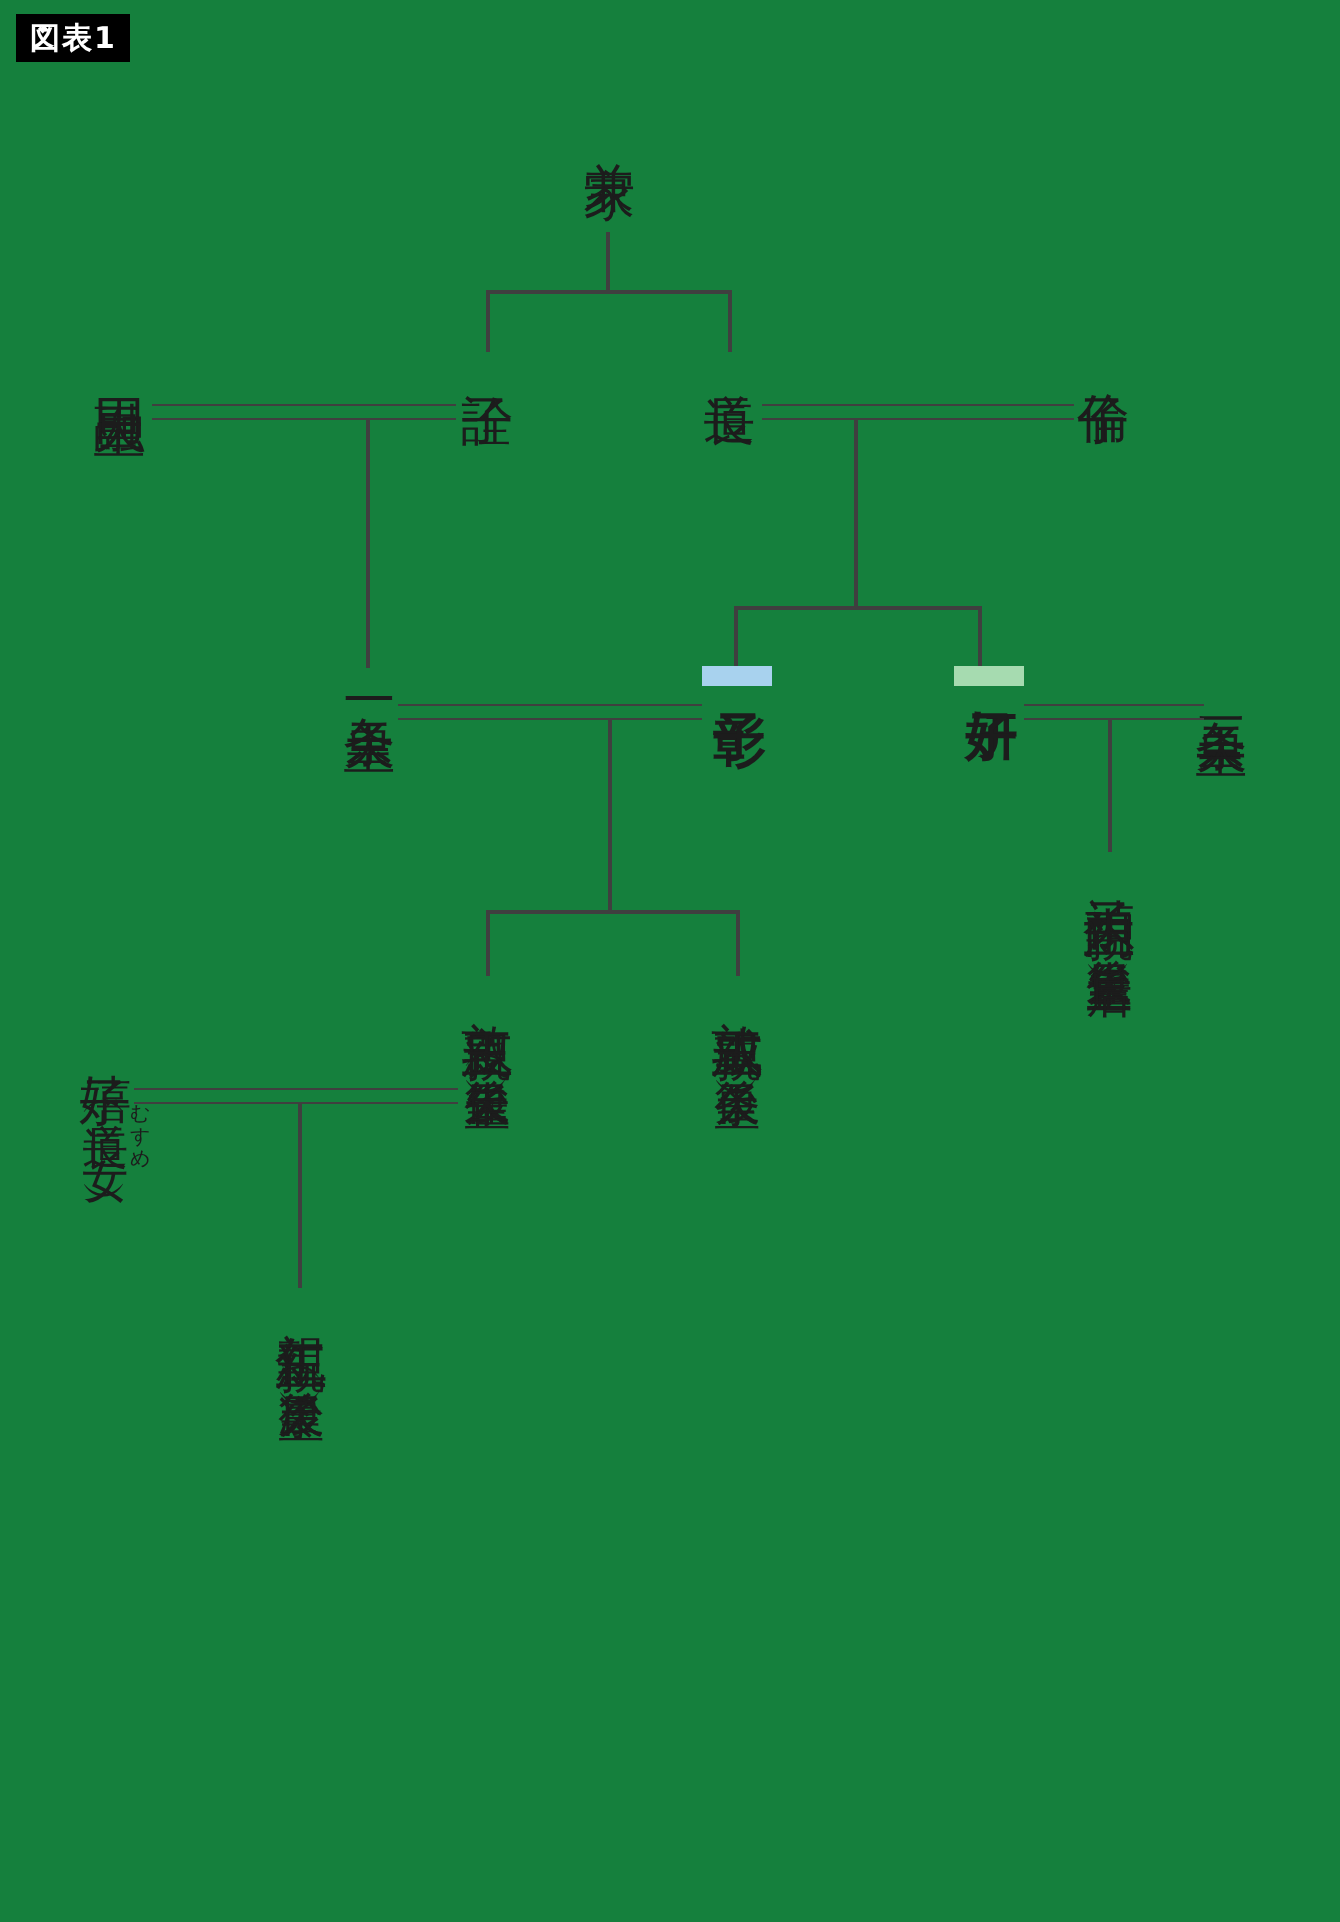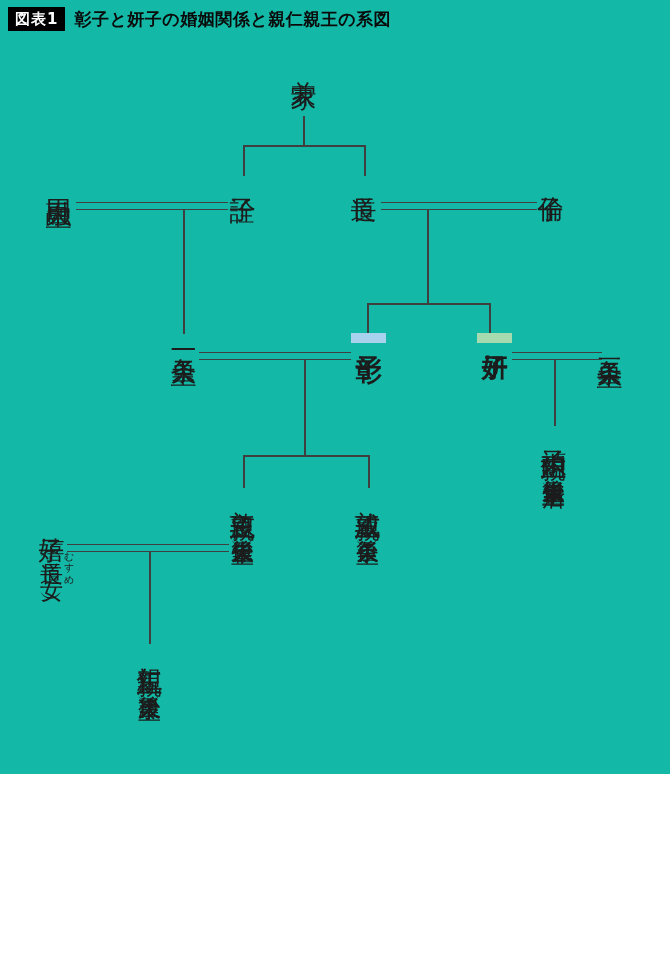--- a/index.html
+++ b/index.html
@@ -1,16 +1,16 @@
 <!DOCTYPE html>
 <html lang="ja"><head>
 <meta charset="utf-8">
 <style>
   html,body{margin:0;padding:0;background:#ffffff;}
-  .page{position:relative;width:670px;height:774px;background:#14b8a6;overflow:hidden;
+  .page{position:relative;width:670px;height:961px;background:#15803d;overflow:hidden;
         font-family:"DejaVu Serif","Liberation Serif",serif;color:#1c1c1c;}
   
   .hdr{position:absolute;left:8px;top:7px;display:flex;align-items:center;gap:9px;
        font-family:"DejaVu Sans","Liberation Sans",sans-serif;}
   .badge{background:#000;color:#fff;font-weight:700;font-size:15px;line-height:1;
          padding:5px 7px 4px;letter-spacing:1px;}
   .ttl{font-weight:700;font-size:17px;color:#0a0a0a;letter-spacing:0.5px;}
   
   .person{position:absolute;writing-mode:vertical-rl;text-orientation:mixed;
           font-size:26px;line-height:1.08;letter-spacing:2px;white-space:nowrap;}
@@ -24,21 +24,20 @@
   .m{position:absolute;height:8px;box-sizing:border-box;background:transparent;
      border-top:1.5px solid #3f3f3f;border-bottom:1.5px solid #3f3f3f;}
 </style>
 </head>
 <body>
 
 <div class="page">
 
   <div class="hdr">
     <span class="badge">図表1</span>
-    <span class="ttl">彰子と妍子の婚姻関係と親仁親王の系図</span>
   </div>
 
   <div class="person" style="left:290px;top:60px;">
     <span>兼家</span>
   </div>
 
   <div class="person" style="left:229px;top:176px;">
     <span>詮子</span>
   </div>
 

